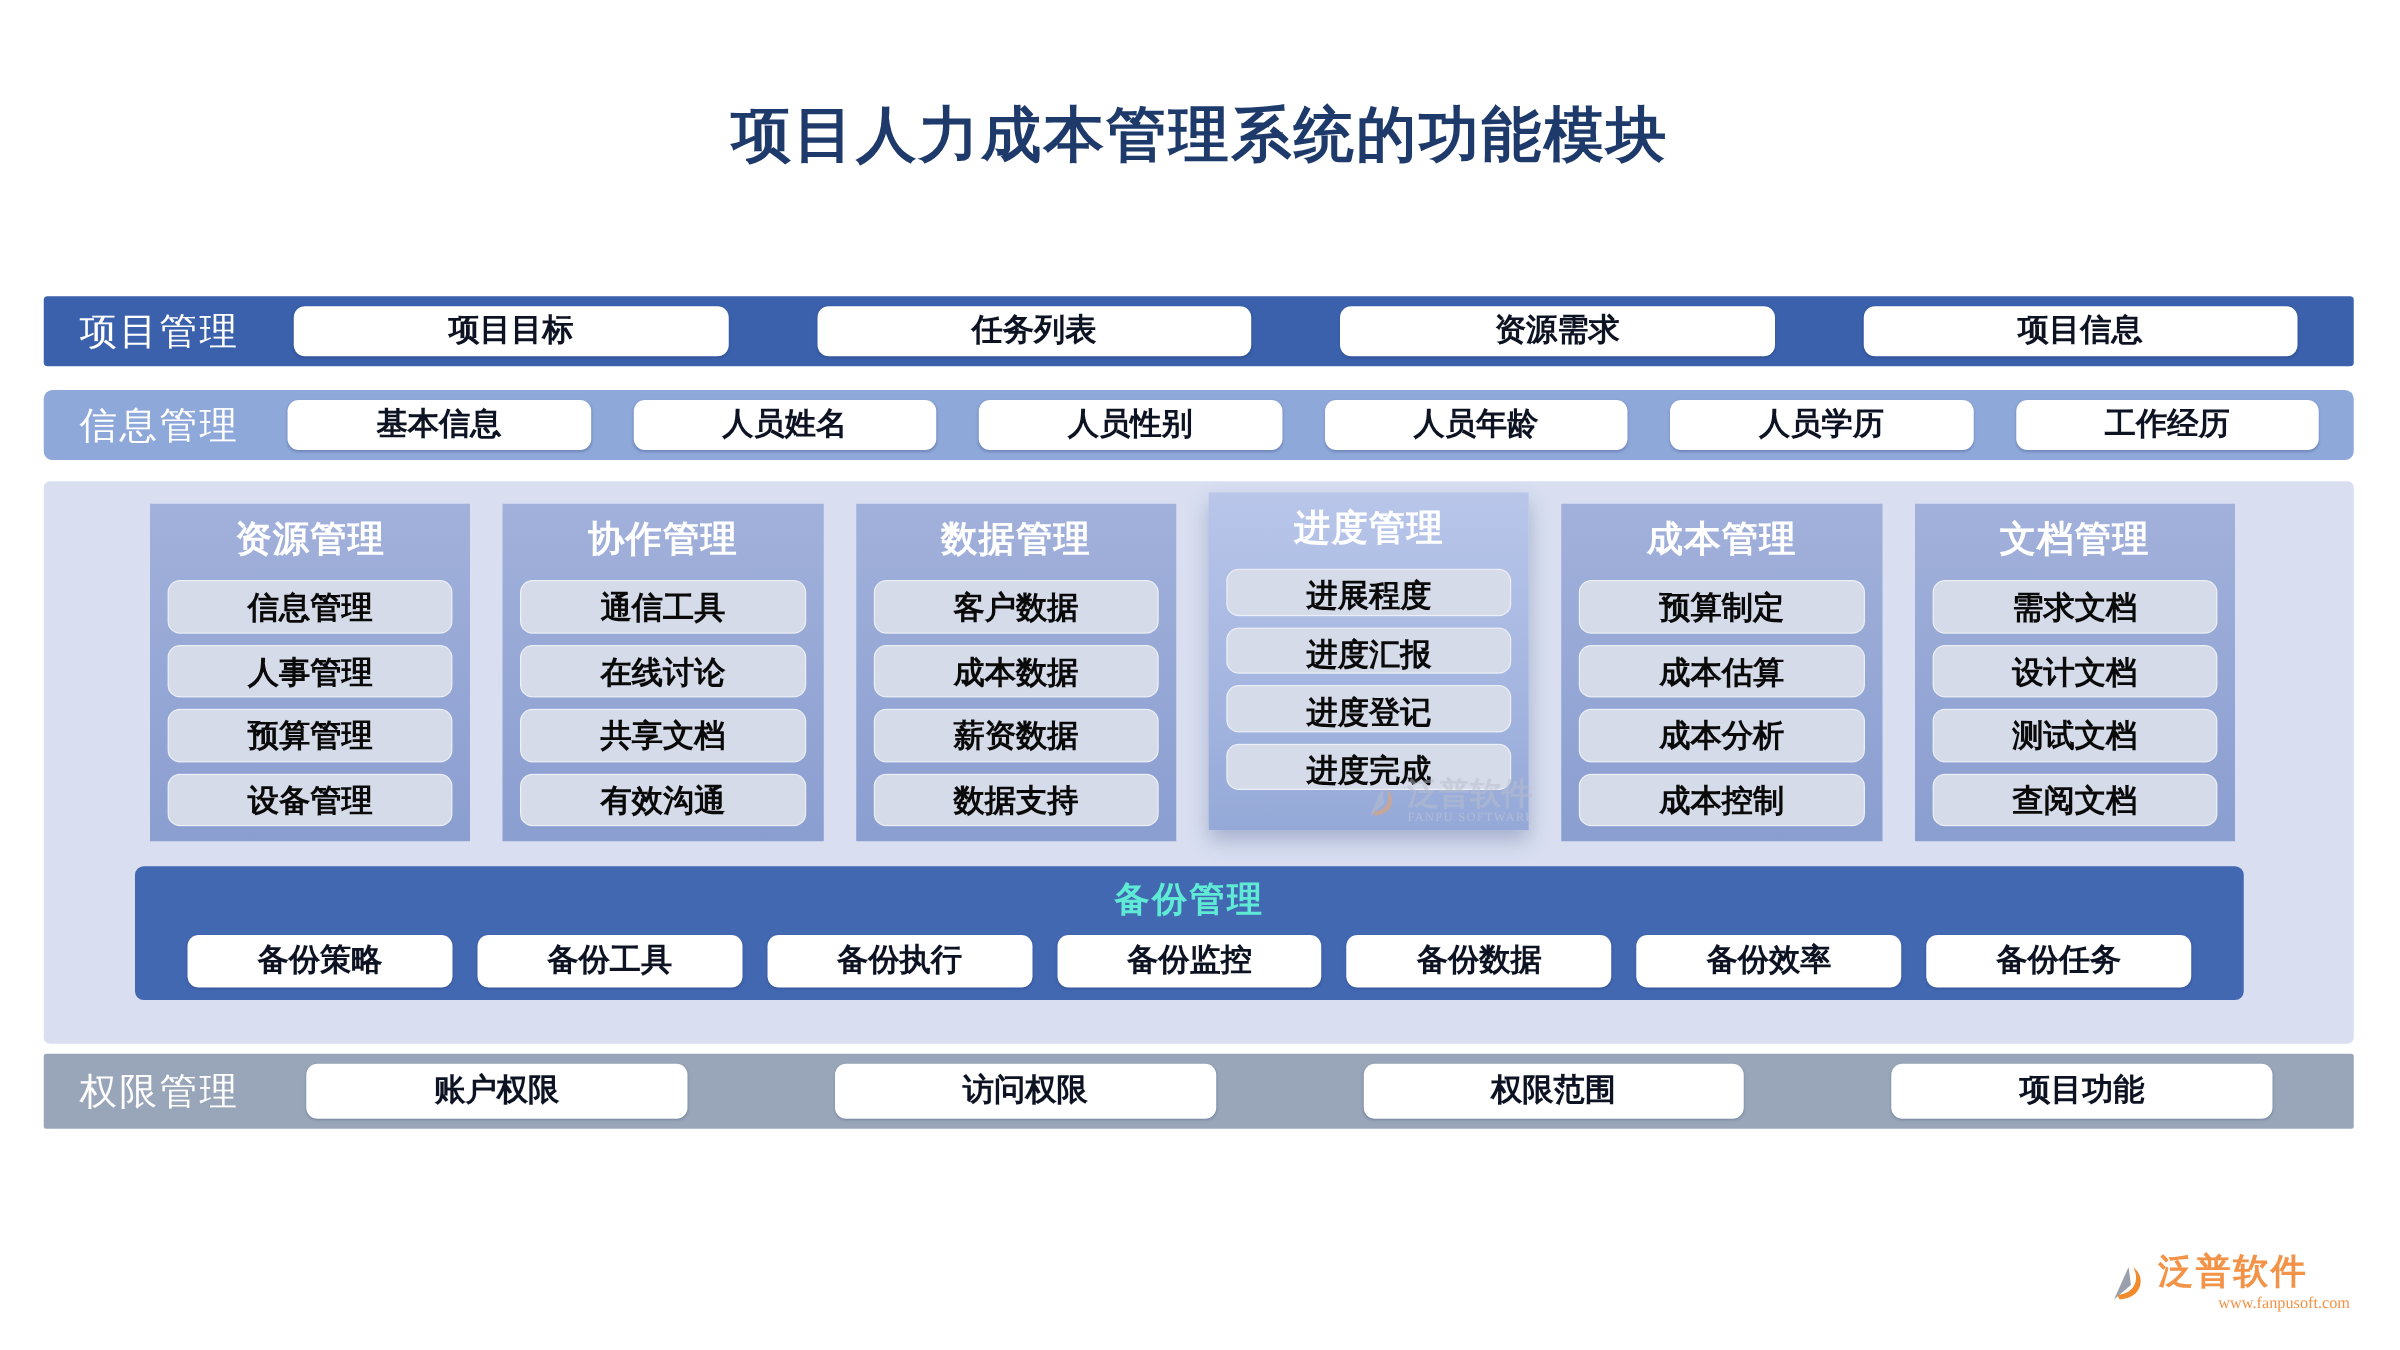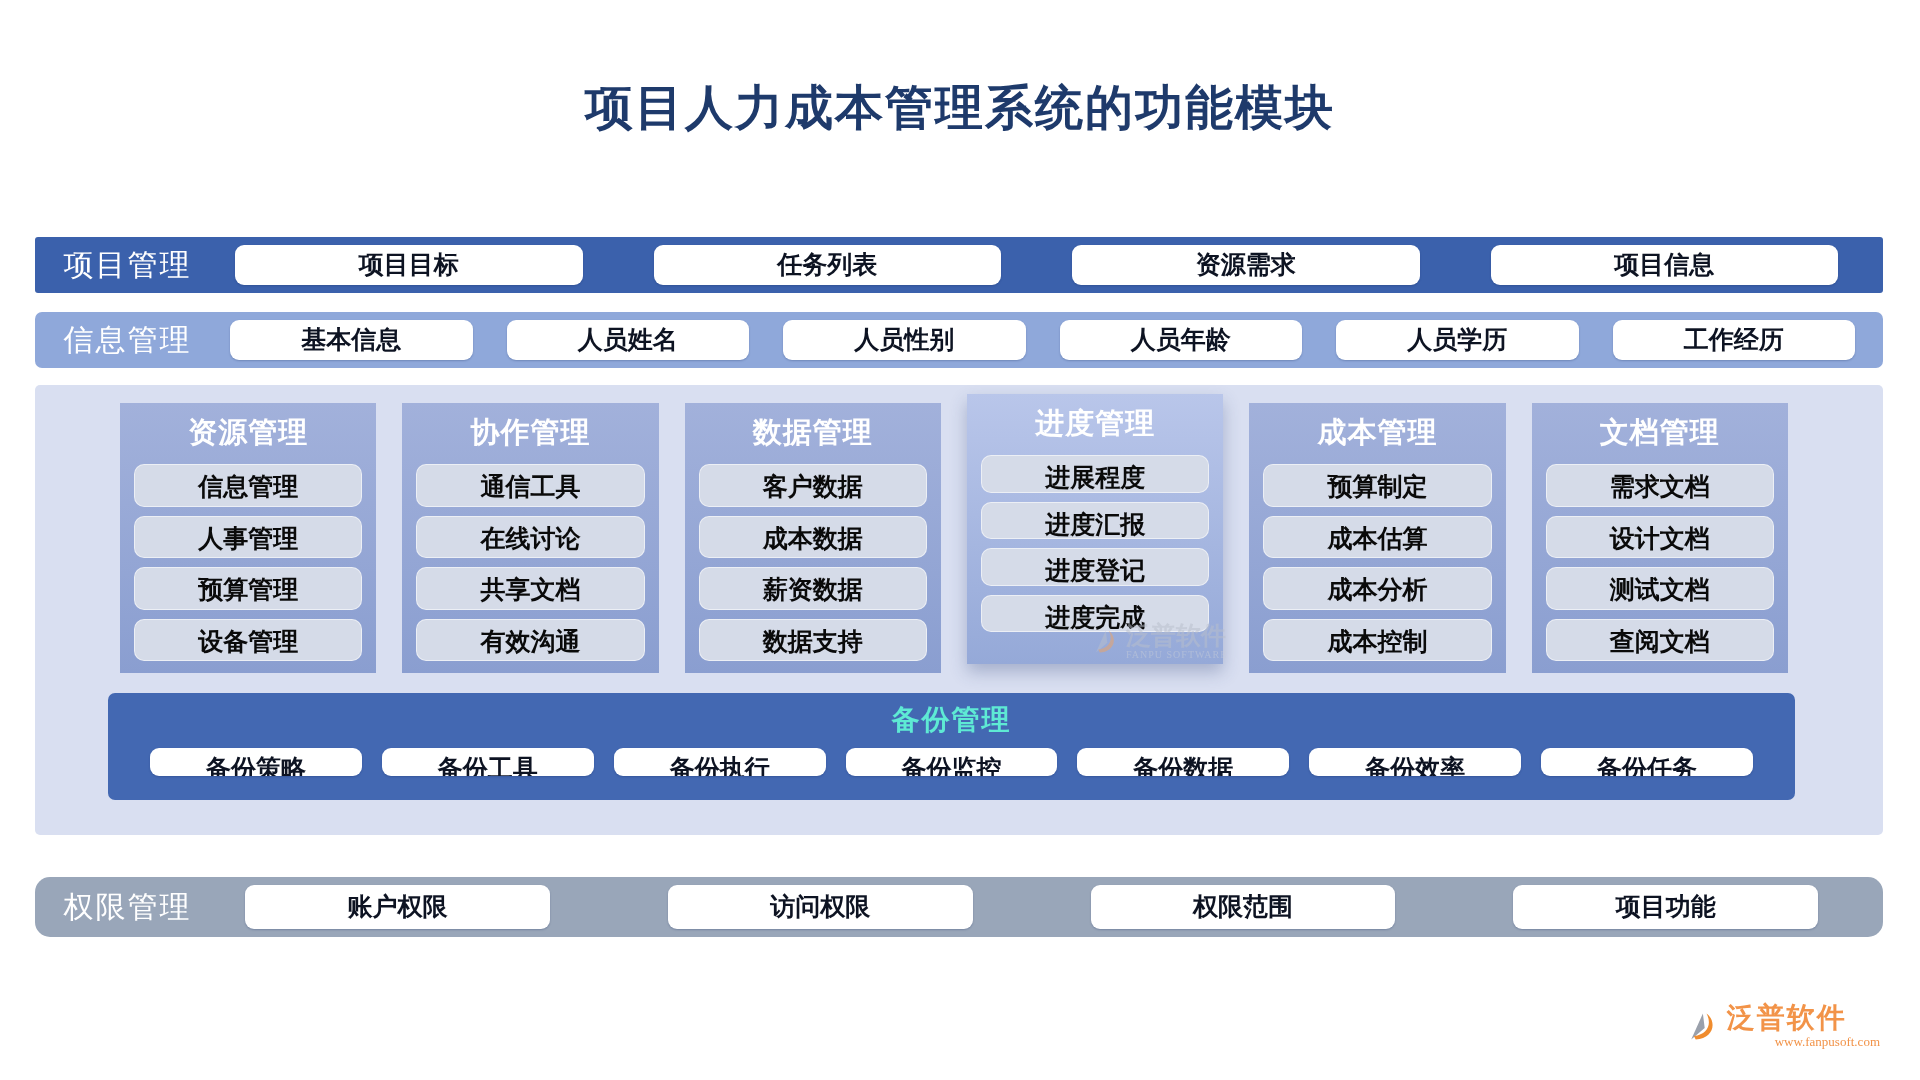--- a/index.html
+++ b/index.html
@@ -14,21 +14,21 @@
   .title {
     position: absolute; top: 76px; left: 0; width: 100%;
     text-align: center; font-size: 48px; font-weight: bold;
     color: #1e3a6b; letter-spacing: 2px;
   }
 
   
   .band { position: absolute; left: 35px; width: 1848px; display: flex; align-items: center; }
   .band-project { top: 237px; height: 56px; background: #3b61ac; border-radius: 3px; }
   .band-info    { top: 312px; height: 56px; background: #8fa8da; border-radius: 7px; }
-  .band-perm    { top: 843px; height: 60px; background: #99a6b9; border-radius: 15px; margin-top: 34px; }
+  .band-perm    { top: 843px; height: 60px; background: #99a6b9; border-radius: 2px; }
   .band-label {
     flex: none; width: 185px; text-align: center;
     color: #ffffff; font-size: 30px; font-weight: normal; letter-spacing: 2px;
   }
   .btns { flex: 1; display: flex; align-items: center; }
   .btns-project { gap: 71px; padding: 0 45px 0 15px; }
   .btns-info    { gap: 34px; padding: 0 28px 0 10px; }
   .btns-perm    { gap: 118px; padding: 0 65px 0 25px; }
   .pill {
     flex: 1; background: #ffffff; border-radius: 9px;
@@ -74,21 +74,21 @@
   
   .backup {
     position: absolute; left: 73px; right: 88px; top: 308px; height: 107px;
     background: #4368b2; border-radius: 7px;
   }
   .backup-title {
     text-align: center; color: #5eead4; font-size: 28px; font-weight: bold;
     padding-top: 8px; letter-spacing: 2px;
   }
   .backup-btns { display: flex; gap: 20px; padding: 9px 42px 0; }
-  .backup .pill { height: 28px; line-height: 42px; }
+  .backup .pill { height: 42px; line-height: 42px; }
 
   
   .watermark {
     position: absolute; left: 1055px; top: 238px; width: 190px;
     display: flex; align-items: center; gap: 6px; opacity: .5;
     pointer-events: none;
   }
   .watermark .wm-text { color: #aab2c2; }
   .watermark .wm-name { font-size: 25px; font-weight: bold; line-height: 26px; color: #b9bfcc; }
   .watermark .wm-sub  { font-size: 10px; letter-spacing: 1px; color: #c7cdd8; text-align: center; }

